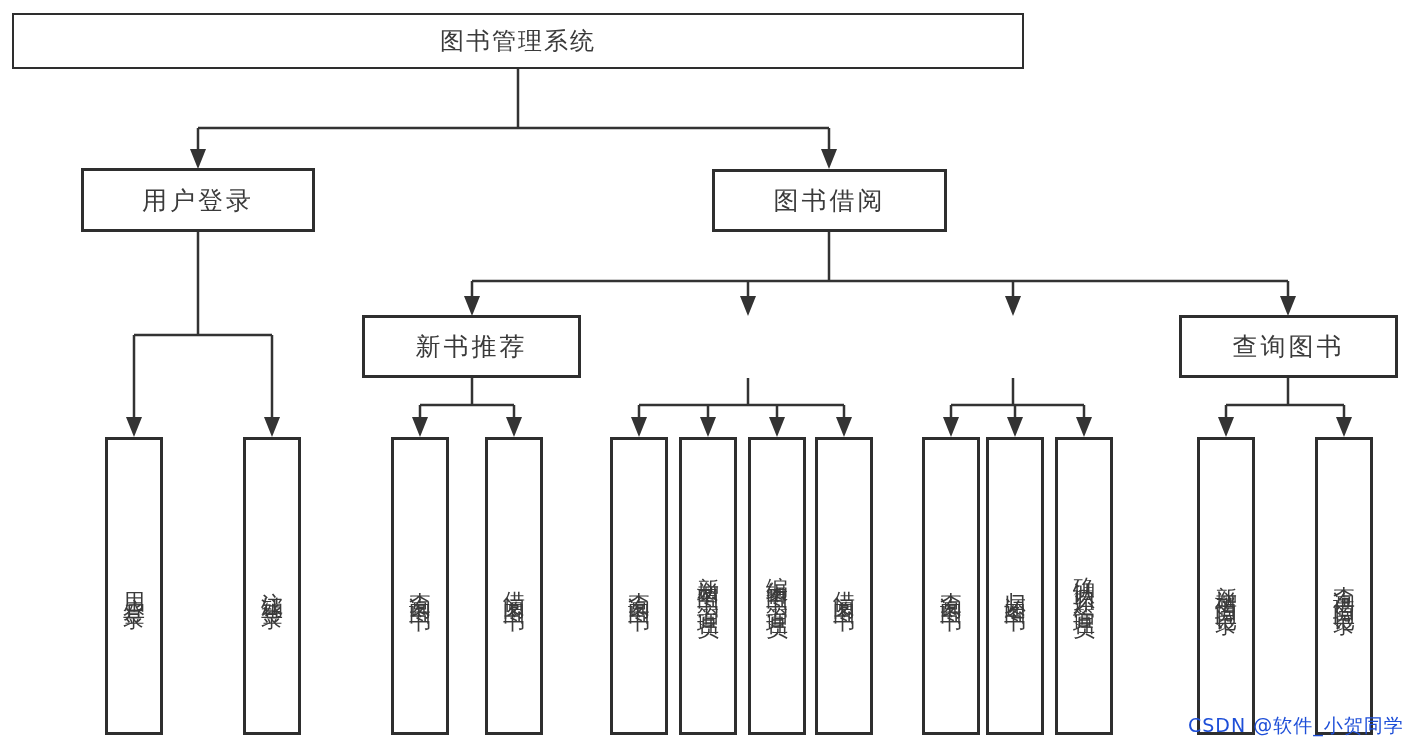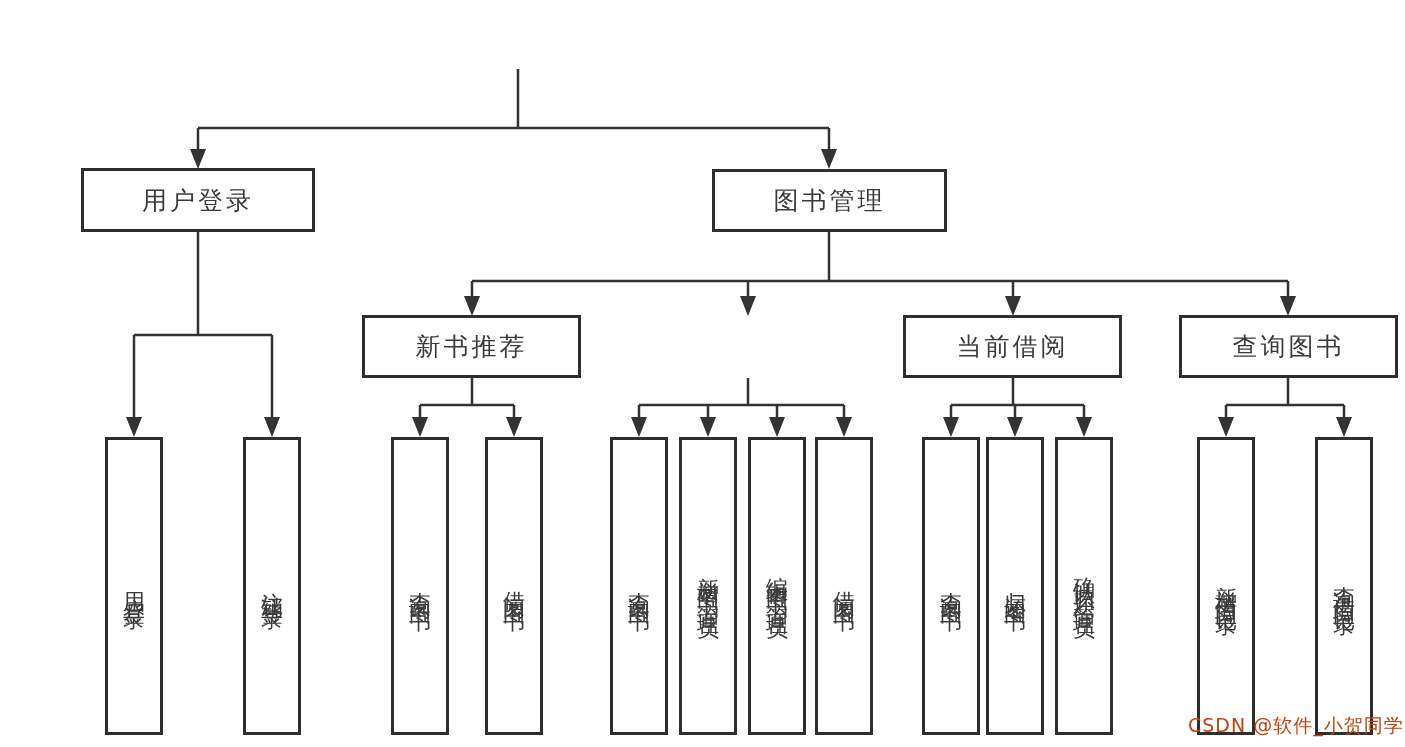--- a/index.html
+++ b/index.html
@@ -44,21 +44,21 @@
     line-height:1;
     letter-spacing:6px;
     color:#3a3a3a;
     white-space:nowrap;
   }
   .watermark{
     position:absolute;
     left:1188px;top:713px;
     z-index:2;
     font-size:19px;
-    color:#c2410c;
+    color:#1d4ed8;
     letter-spacing:1px;
     white-space:nowrap;
   }
 </style>
 </head>
 <body>
 
 <div id="canvas">
 
   <svg id="connectors" width="1405" height="747" viewBox="0 0 1405 747" xmlns="http://www.w3.org/2000/svg">
@@ -120,26 +120,26 @@
       <polygon points="769,417 785,417 777,437"></polygon>
       <polygon points="836,417 852,417 844,437"></polygon>
       <polygon points="943,417 959,417 951,437"></polygon>
       <polygon points="1007,417 1023,417 1015,437"></polygon>
       <polygon points="1076,417 1092,417 1084,437"></polygon>
       <polygon points="1218,417 1234,417 1226,437"></polygon>
       <polygon points="1336,417 1352,417 1344,437"></polygon>
     </g>
   </svg>
 
+  <div class="node root">图书管理系统</div>
 
   <div class="node branch" style="left:81px;width:234px;">用户登录</div>
-  <div class="node branch" style="left:712px;width:235px;top:169px;height:63px;">图书管理</div>
+  <div class="node branch" style="left:712px;width:235px;top:169px;height:63px;">图书借阅</div>
 
   <div class="node section" style="left:362px;">新书推荐</div>
-  <div class="node section" style="left:903px;">当前借阅</div>
   <div class="node section" style="left:1179px;">查询图书</div>
 
   <div class="node leaf" style="left:105px;">
     <span>用户登录</span>
   </div>
   <div class="node leaf" style="left:243px;">
     <span>注销登录</span>
   </div>
 
   <div class="node leaf" style="left:391px;">

